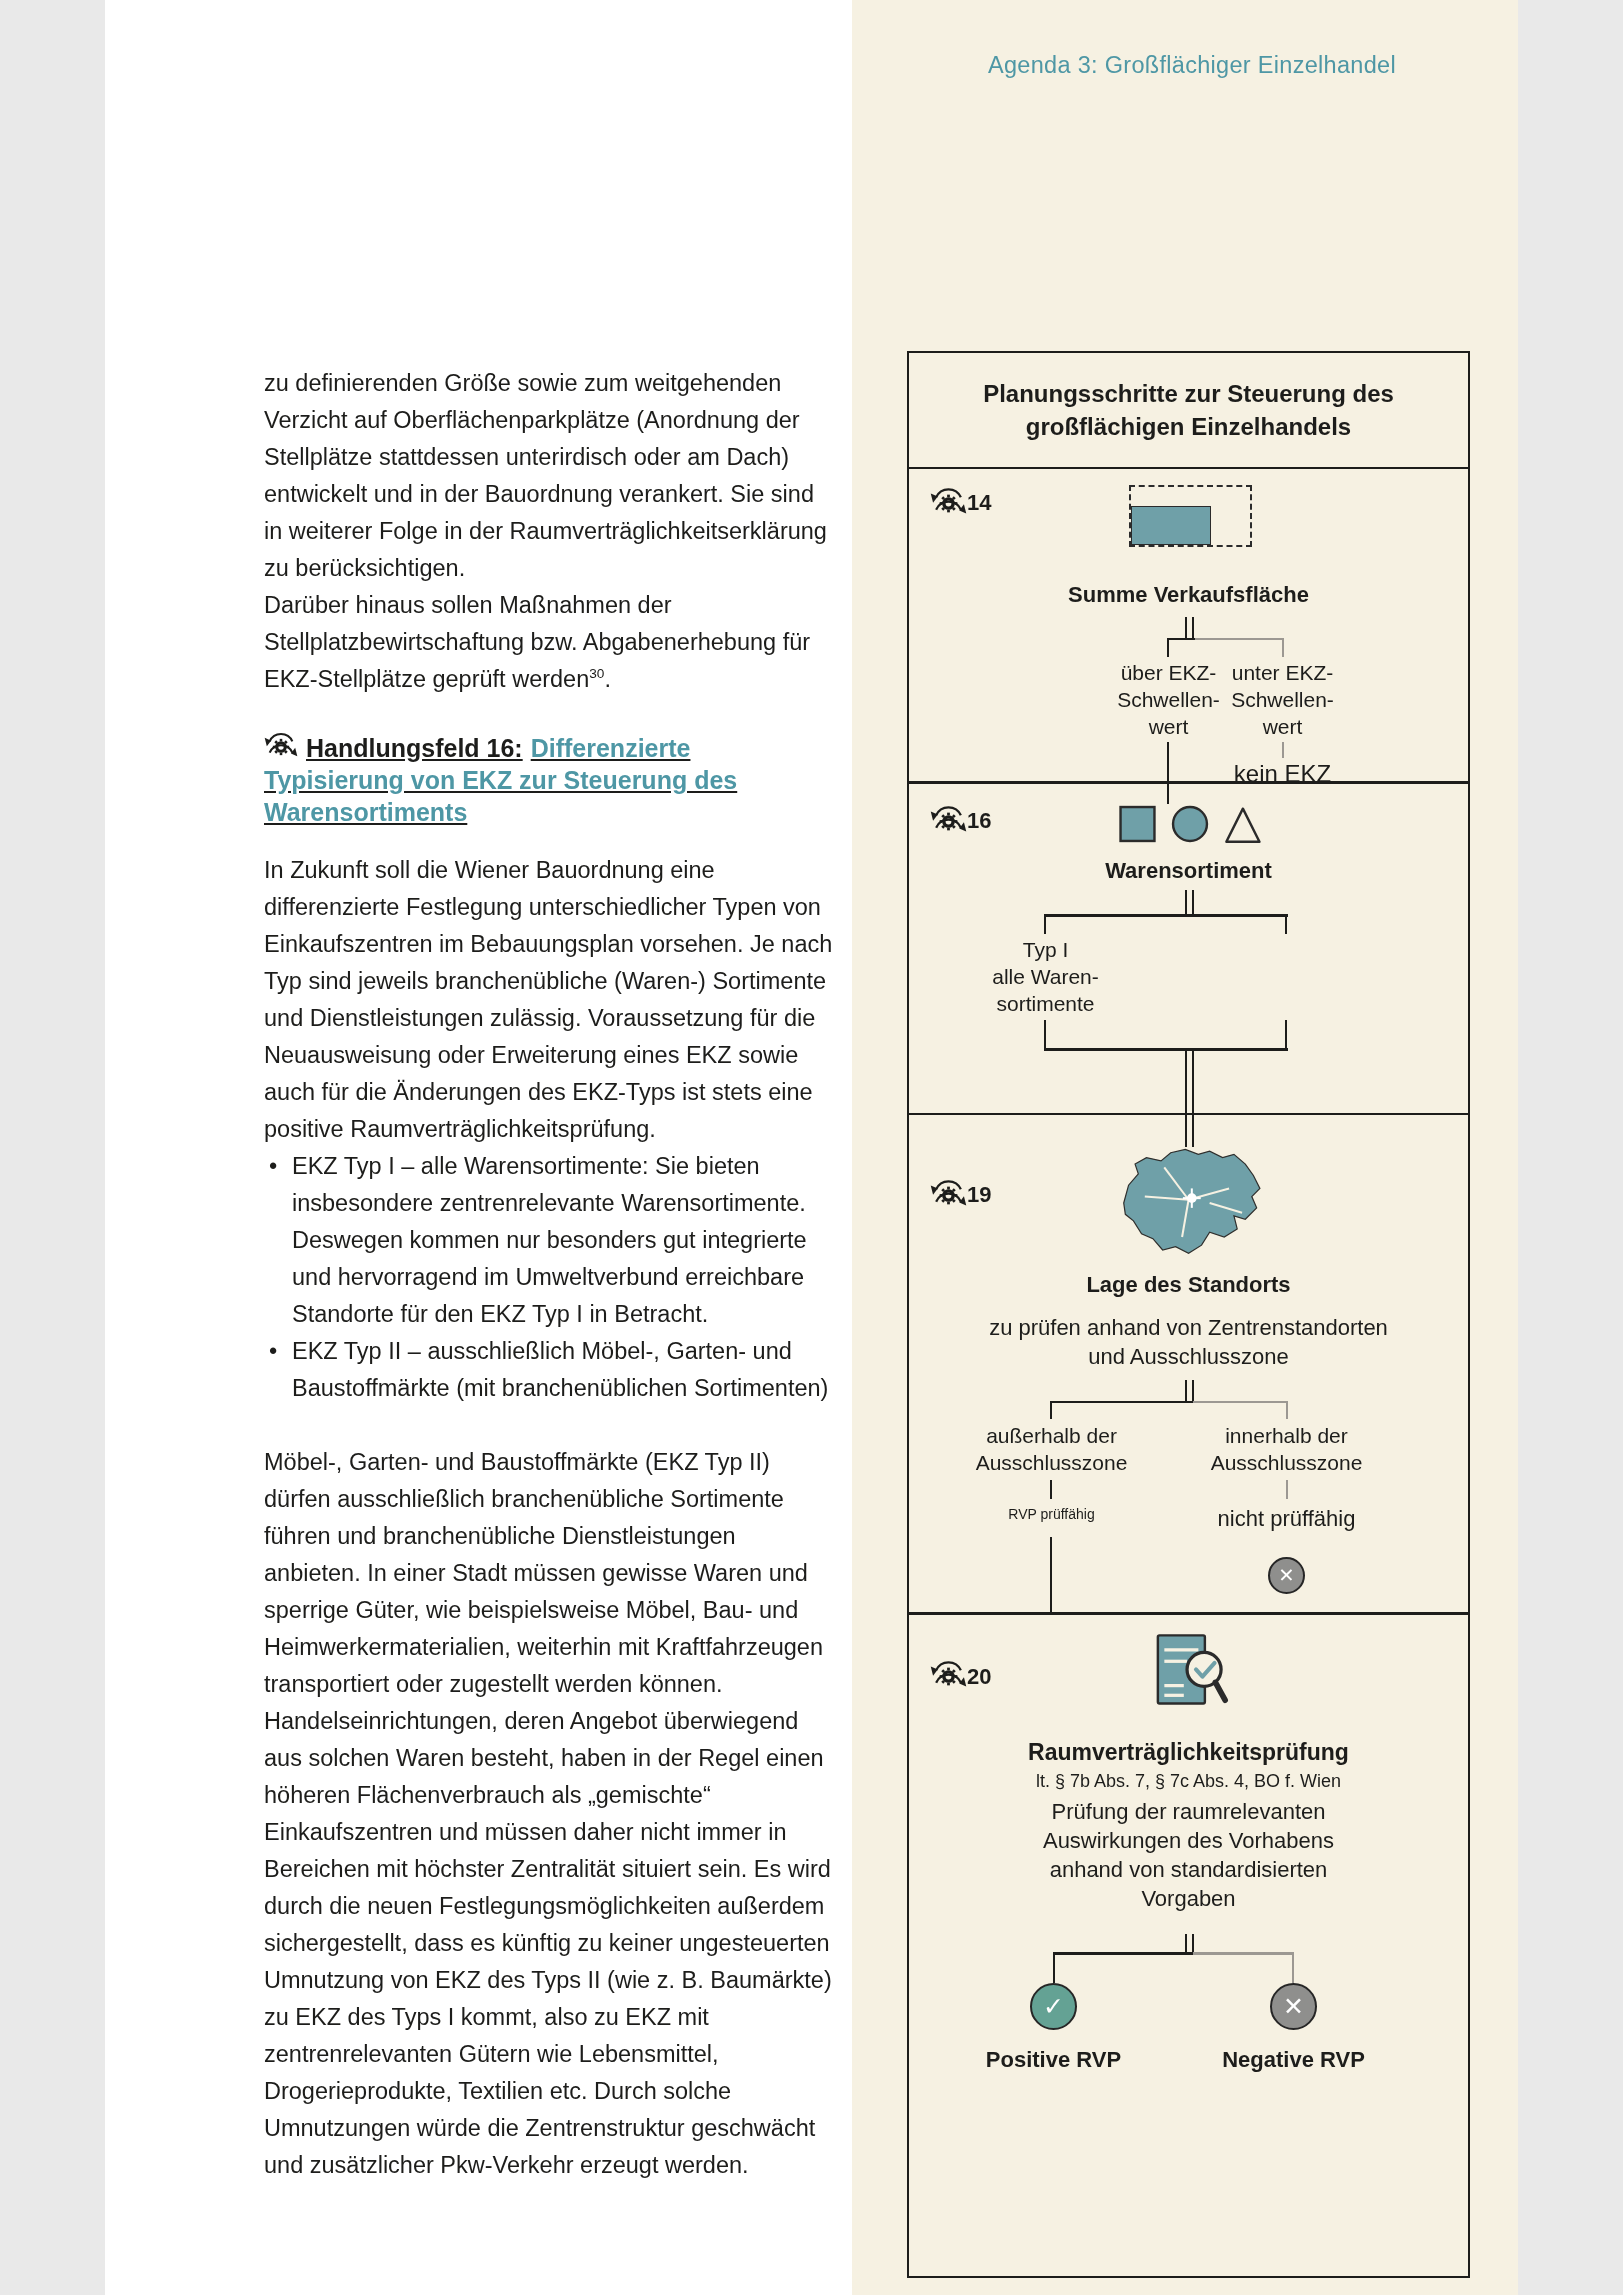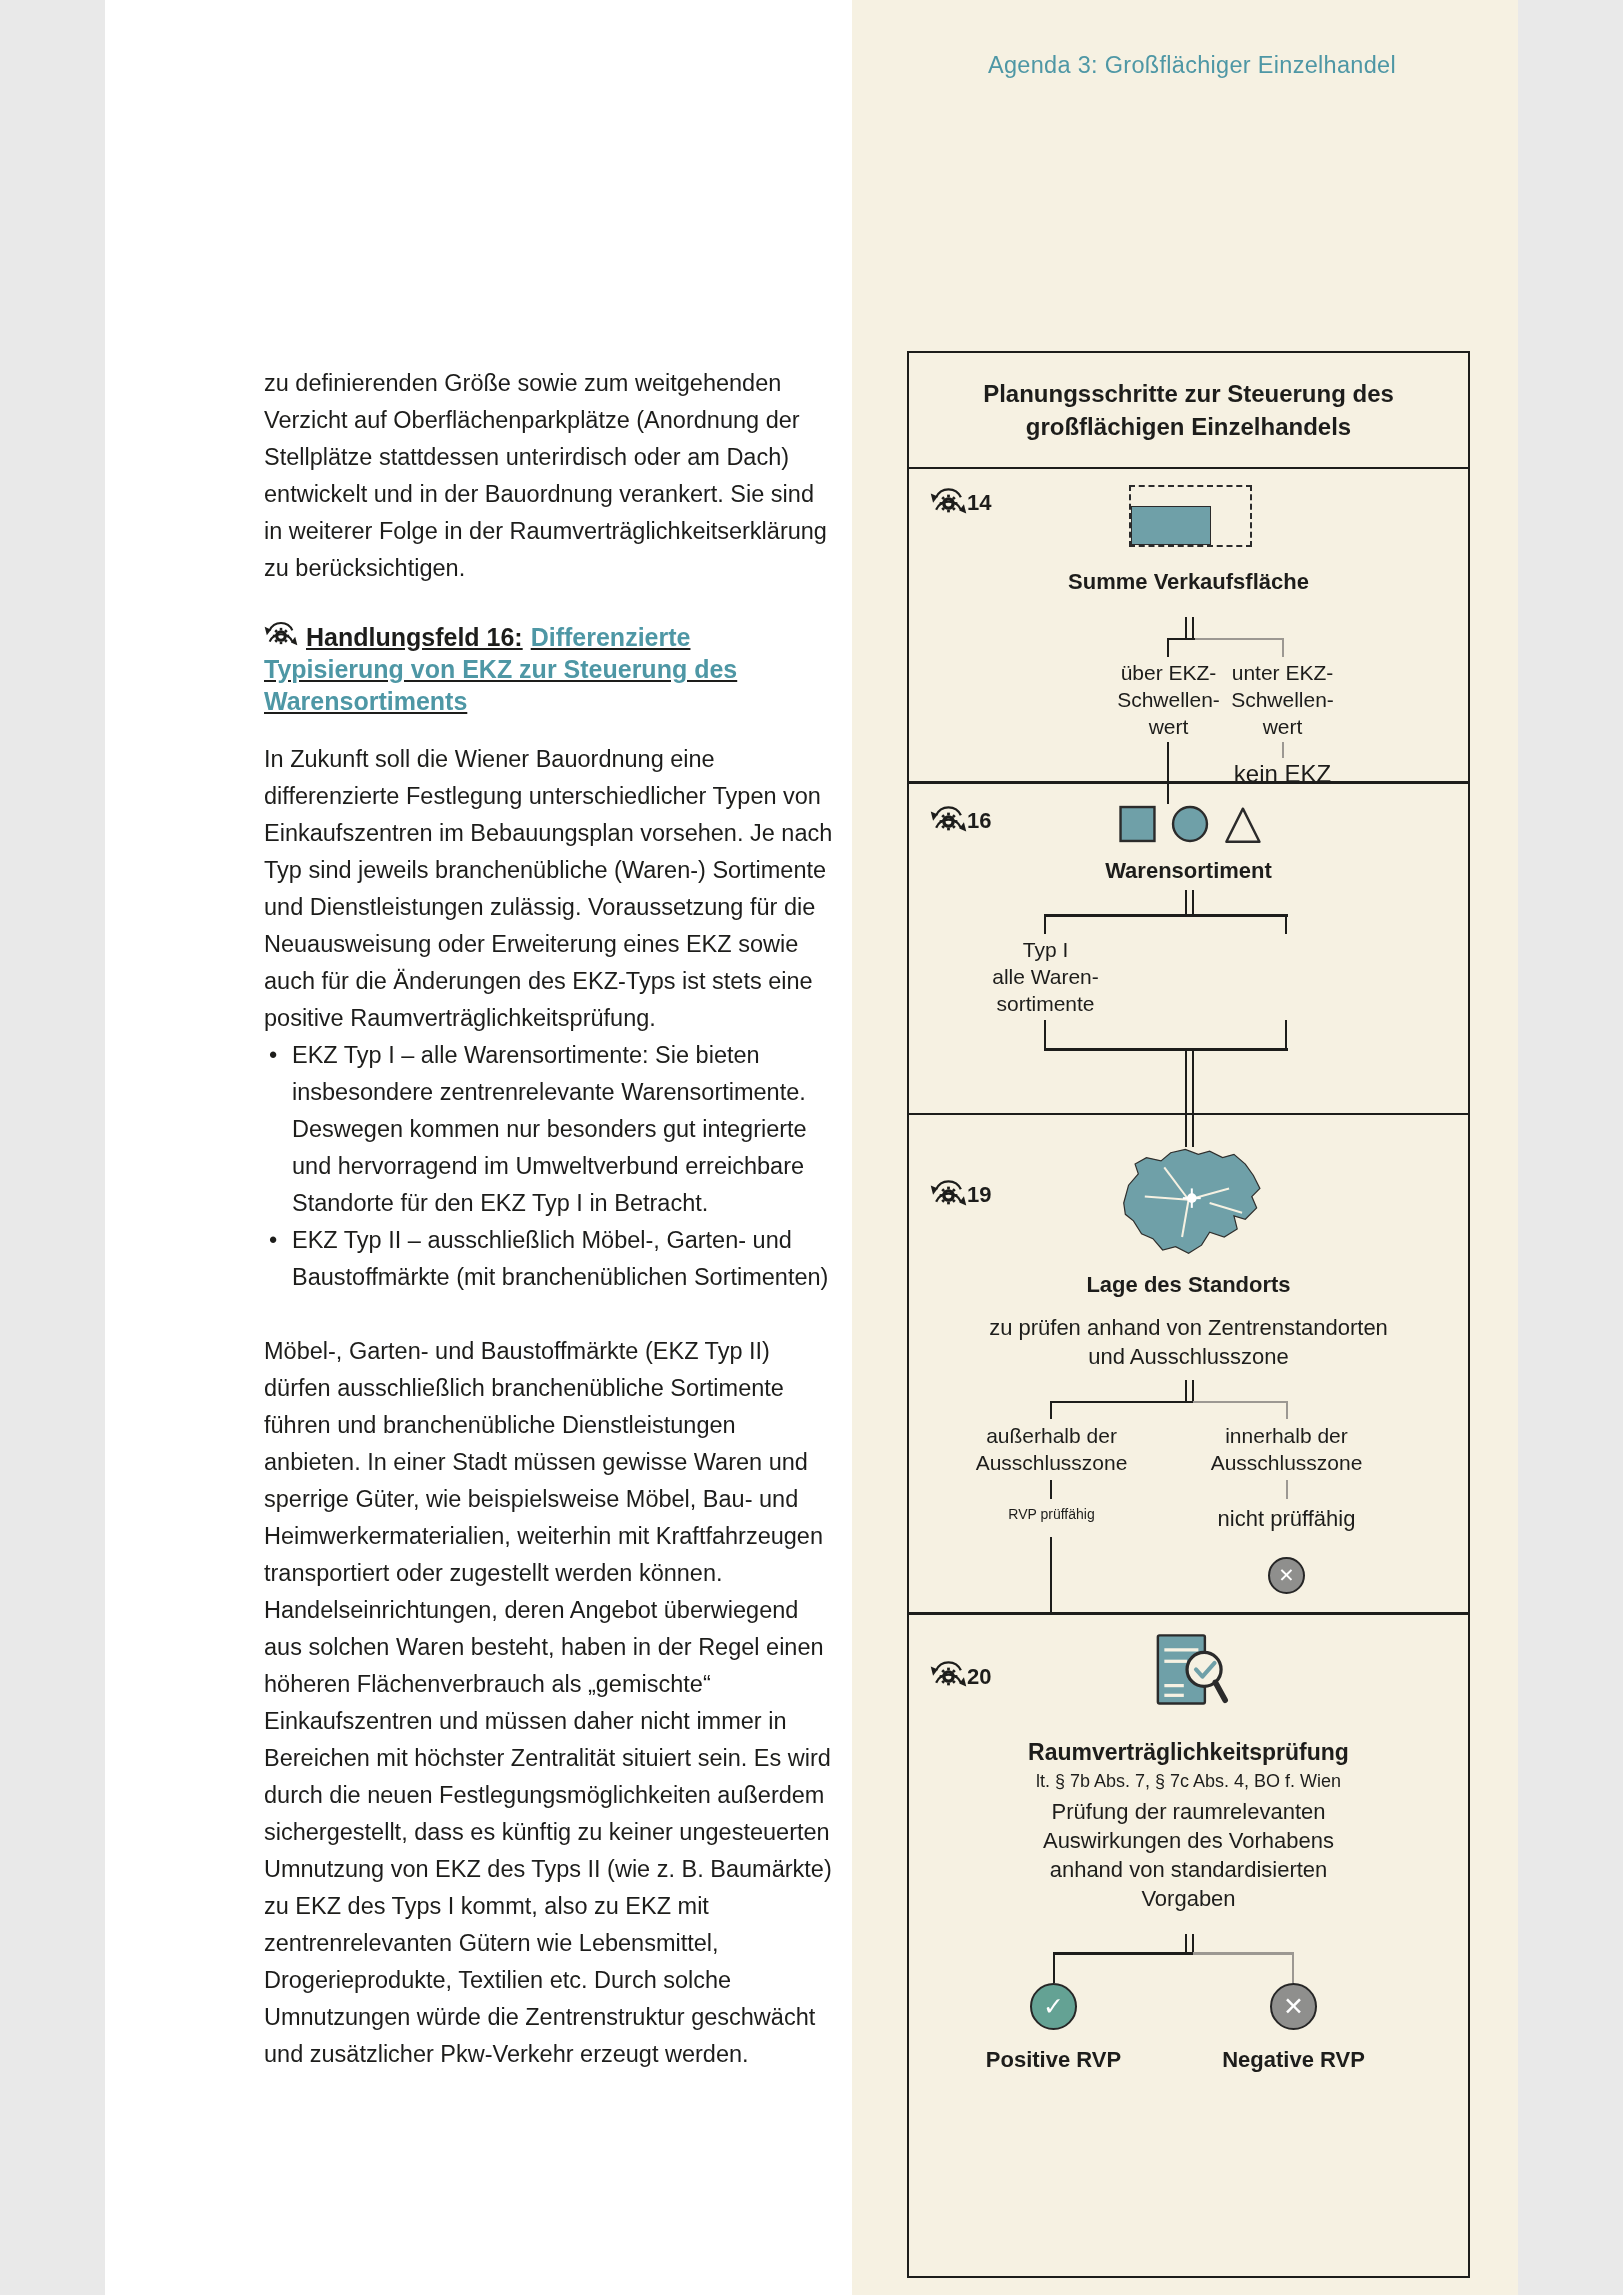--- a/index.html
+++ b/index.html
@@ -87,20 +87,21 @@
 </svg>
 
 <div class="page">
   <div class="cream-panel"></div>
 
   <div class="header-title">Agenda 3: Großflächiger Einzelhandel</div>
   <div class="page-number">79</div>
 
   <div class="text-col">
     <p>zu definierenden Größe sowie zum weitgehenden Verzicht auf Oberflächenparkplätze (Anordnung der Stellplätze stattdessen unterirdisch oder am Dach) entwickelt und in der Bauordnung verankert. Sie sind in weiterer Folge in der Raumverträglichkeitserklärung zu berücksichtigen.</p>
+    <p><span>Darüber hinaus sollen Maßnahmen der Stellplatzbewirtschaftung bzw. Abgabenerhebung für EKZ-Stellplätze geprüft werden</span><sup>30</sup><span>.</span></p>
 
     <h2 class="handlungsfeld"><svg class="gear-svg" viewBox="0 0 48 48">
           <use href="#gear-cycle-sym"></use>
         </svg><span class="hf-black">Handlungsfeld 16:</span><span class="hf-teal">Differenzierte Typisierung von EKZ zur Steuerung des Warensortiments</span></h2>
 
     <p>In Zukunft soll die Wiener Bauordnung eine differenzierte Festlegung unterschiedlicher Typen von Einkaufszentren im Bebauungsplan vorsehen. Je nach Typ sind jeweils branchenübliche (Waren-) Sortimente und Dienstleistungen zulässig. Voraussetzung für die Neuausweisung oder Erweiterung eines EKZ sowie auch für die Änderungen des EKZ-Typs ist stets eine positive Raumverträglichkeitsprüfung.</p>
     <ul>
       <li>EKZ Typ I – alle Warensortimente: Sie bieten insbesondere zentrenrelevante Warensortimente. Deswegen kommen nur besonders gut integrierte und hervorragend im Umweltverbund erreichbare Standorte für den EKZ Typ I in Betracht.</li>
       <li>EKZ Typ II – ausschließlich Möbel-, Garten- und Baustoffmärkte (mit branchenüblichen Sortimenten)</li>
     </ul>
@@ -117,21 +118,21 @@
     <div class="fc-box fc-14">
       <div class="gearwrap" style="left:21px;top:16px;">
         <svg class="gear-svg" viewBox="0 0 48 48">
             <use href="#gear-cycle-sym"></use>
           </svg>
         <span>14</span>
       </div>
       <div class="sales-shape">
           <div class="solid"></div>
         </div>
-      <div class="steplabel" style="top:100px;">Summe Verkaufsfläche</div>
+      <div class="steplabel" style="top:113px;">Summe Verkaufsfläche</div>
 
       <div class="vline" style="left:276px;top:148px;height:21px;"></div>
       <div class="vline" style="left:283px;top:148px;height:21px;"></div>
       <div class="hline" style="left:258px;top:169px;width:28px;"></div>
       <div class="hline gray" style="left:286px;top:169px;width:89px;"></div>
       <div class="vline" style="left:258px;top:169px;height:19.5px;"></div>
       <div class="vline gray" style="left:373px;top:169px;height:19.5px;"></div>
 
       <div class="branch" style="left:185px;top:190px;width:149px;">über EKZ-
 Schwellen-

